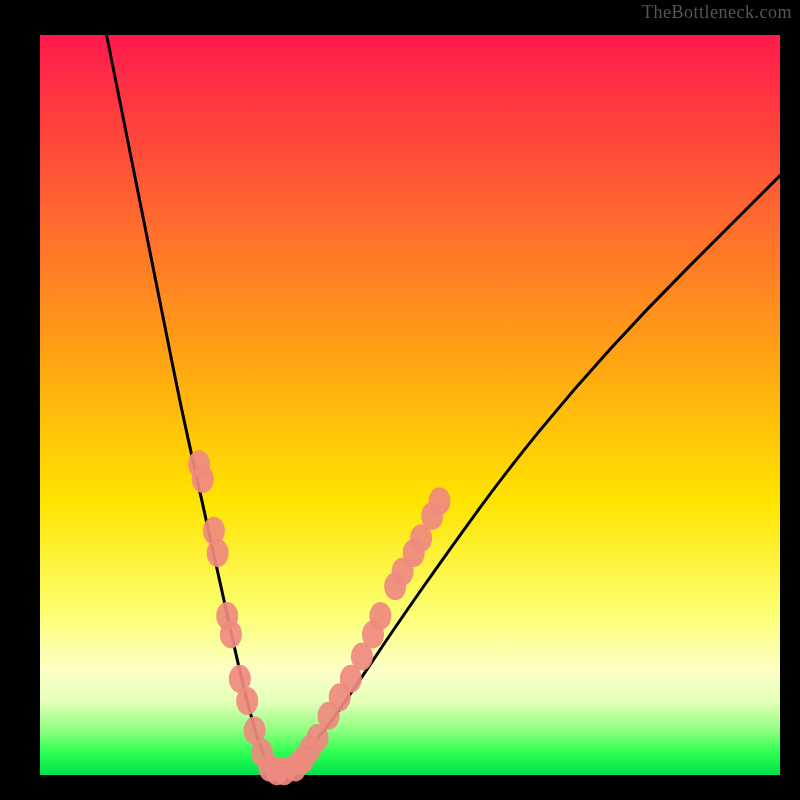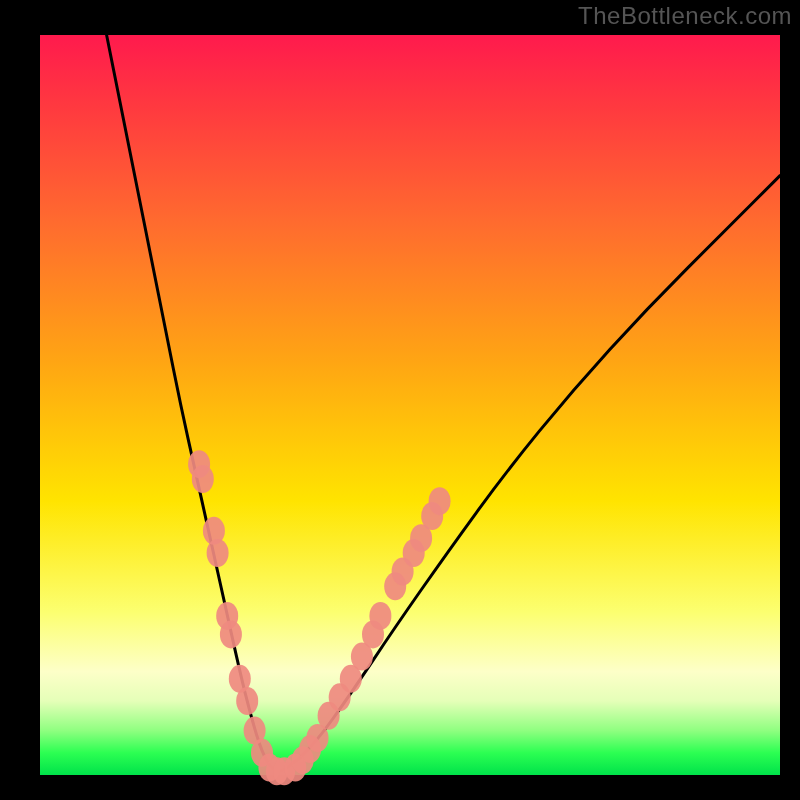--- a/index.html
+++ b/index.html
@@ -15,24 +15,25 @@
     position: relative;
     width: 800px;
     height: 800px;
     background: #000;
   }
   .watermark {
     position: absolute;
     top: 2px;
     right: 8px;
     color: #555;
-    font-size: 24px;
+    font-size: 18px;
     font-weight: 400;
     letter-spacing: 0.5px;
     z-index: 10;
+    font-family: Liberation Serif, serif;
   }
   .plot-area {
     position: absolute;
     left: 40px;
     top: 35px;
     width: 740px;
     height: 740px;
     
     background: linear-gradient(
       to bottom,

